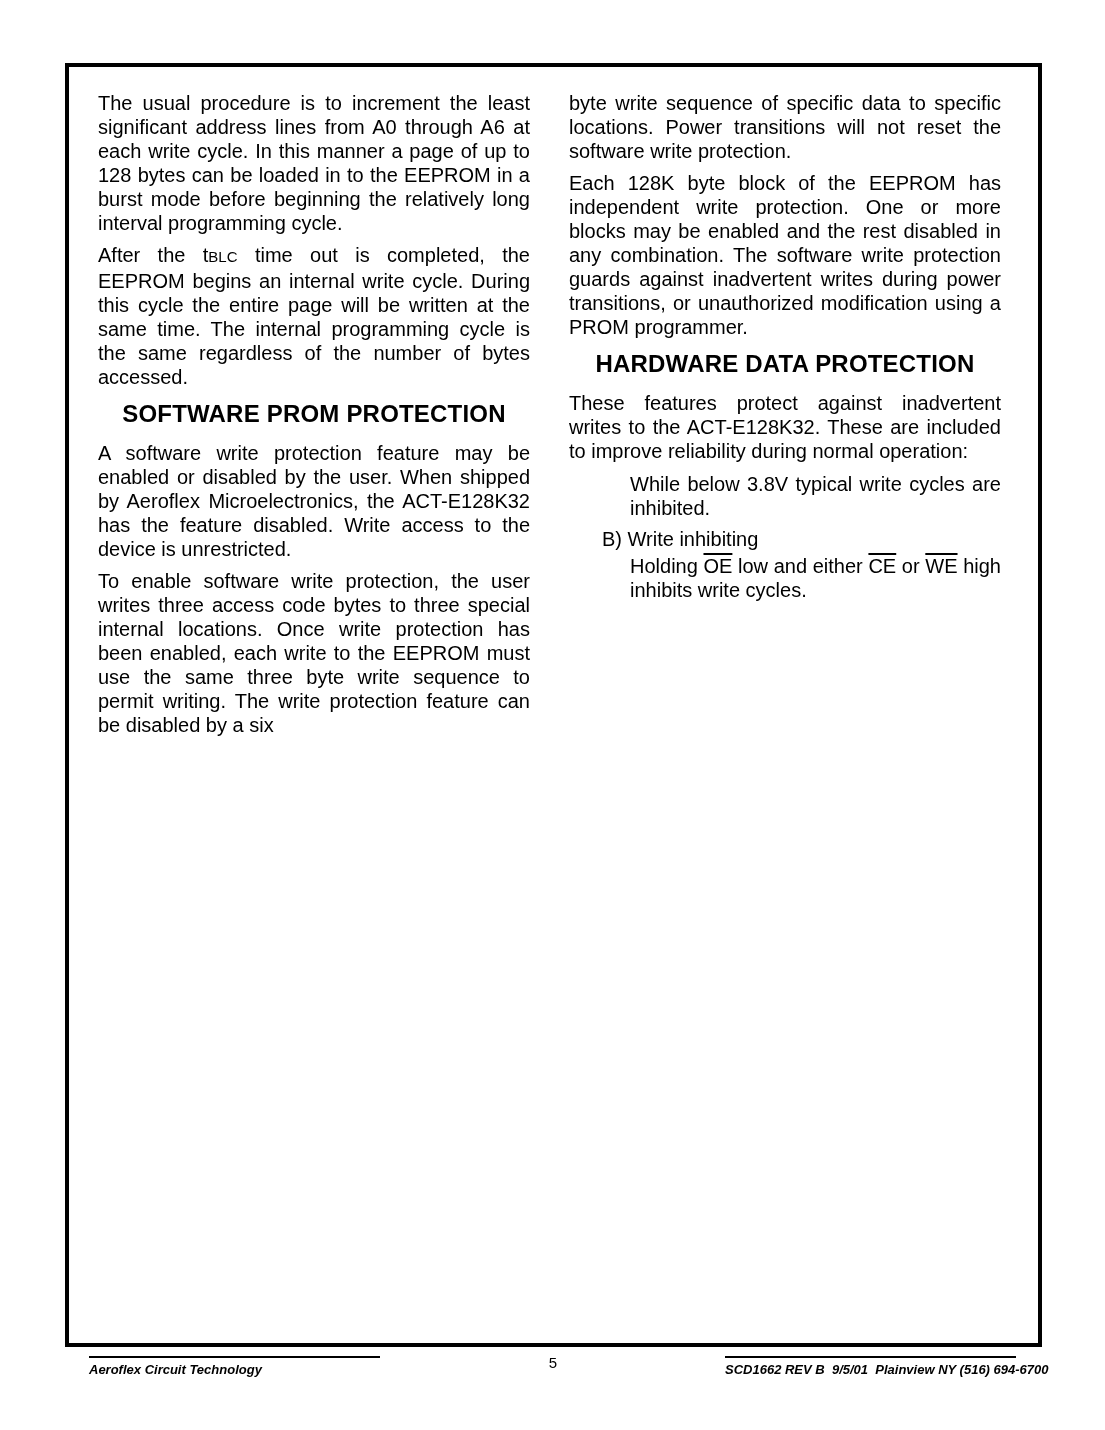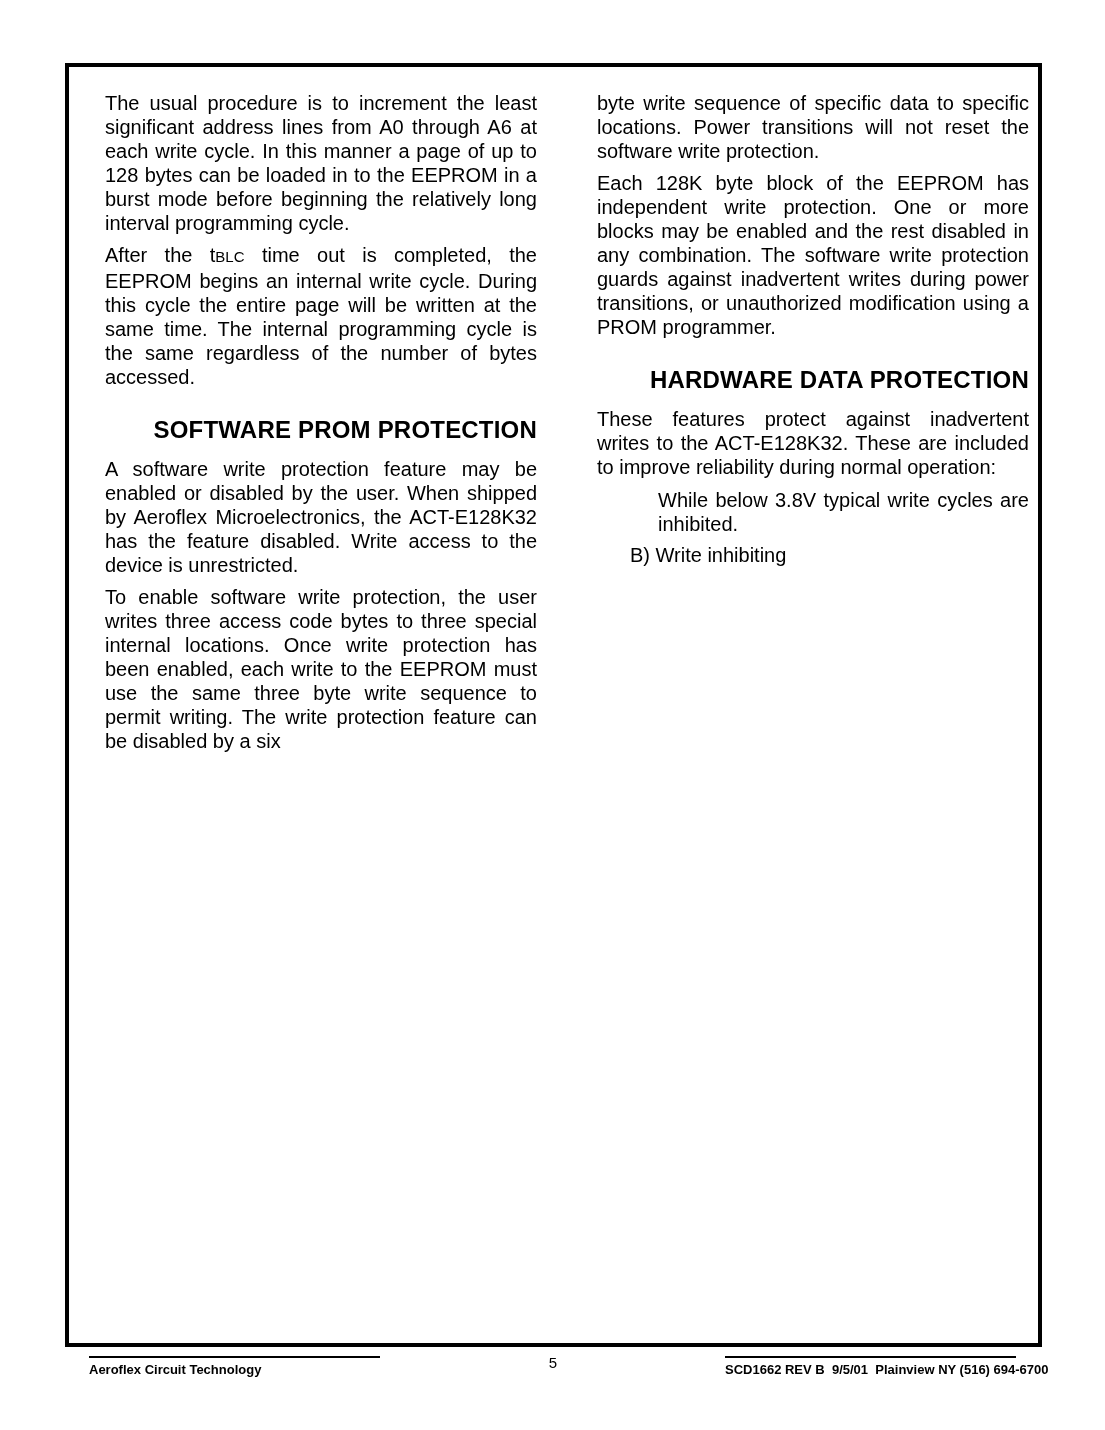--- a/index.html
+++ b/index.html
@@ -27,32 +27,32 @@
     background: #ffffff;
   }
   .col {
     position: absolute;
     top: 91px;
     width: 432px;
     font-size: 20px;
     line-height: 24px;
     text-align: justify;
   }
-  .col-left  { left: 105px; }
-  .col-right { left: 597px; }
+  .col-left  { left: 98px; }
+  .col-right { left: 569px; }
   .col p {
     margin: 0 0 8px 0;
   }
   .col p:last-child { margin-bottom: 0; }
   h2.section-heading {
     font-size: 24px;
     line-height: 27px;
     font-weight: bold;
-    margin: 27px 0 14px 0;
-    text-align: right;
+    margin: 11px 0 14px 0;
+    text-align: center;
     letter-spacing: 0.2px;
   }
   .tsub {
     font-size: 15px;
     letter-spacing: 0px;
   }
   .ov {
     text-decoration: overline;
   }
   .list { margin-top: 9px; }
@@ -62,20 +62,21 @@
     text-align: left;
   }
   .li-body {
     margin-left: 61px;
     text-align: justify;
   }
   .li-body.ov-body { padding-top: 3px; }
   .footer-left, .footer-right {
     position: absolute;
     top: 1356px;
+    font-style: italic;
   }
   .footer-left  { left: 89px;  width: 291px; }
   .footer-right { left: 725px; width: 291px; }
   .footer-rule {
     border-top: 2px solid #000000;
     width: 100%;
     height: 0;
   }
   .footer-text {
     padding-top: 4px;
@@ -115,20 +116,21 @@
     <p>These features protect against inadvertent writes to the ACT-E128K32. These are included to improve reliability during normal operation:</p>
 
     <div class="list">
 
       <div class="list-item">
         <div class="li-body">While below 3.8V typical write cycles are inhibited.</div>
       </div>
 
       <div class="list-item">
         <div class="li-head"><span>B)</span> <span>Write inhibiting</span></div>
+        <div class="li-body ov-body"><span>Holding </span><span class="ov">OE</span><span> low and either </span><span class="ov">CE</span><span> or </span><span class="ov">WE</span><span> high inhibits write cycles.</span></div>
       </div>
 
       <div class="list-item">
       </div>
 
     </div>
   </div>
 
   <div class="footer-left">
     <div class="footer-rule"></div>

